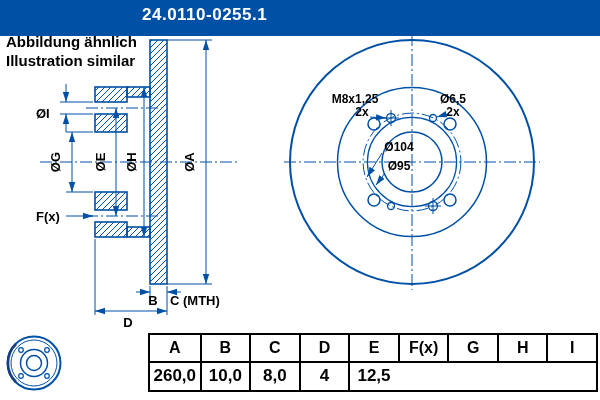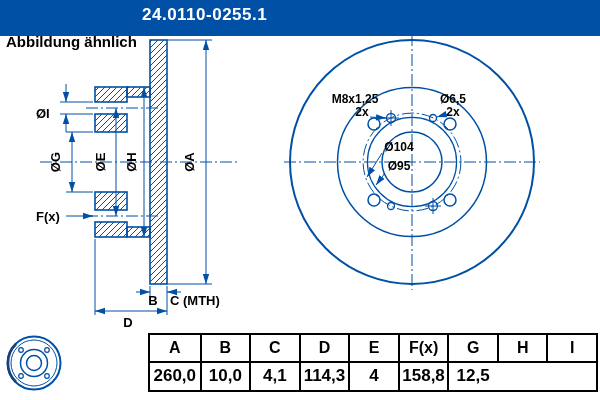--- a/index.html
+++ b/index.html
@@ -41,20 +41,21 @@
 </style>
 </head>
 <body>
 
 <div class="header">
   <span class="part-no">24.0110-0255.1</span>
 </div>
 
 <div class="note">
   <div>Abbildung ähnlich</div>
+  <div>Illustration similar</div>
 </div>
 
 <svg class="drawing" width="600" height="303" viewBox="0 0 600 303">
   <defs>
     <pattern id="hatch" width="6" height="6" patternUnits="userSpaceOnUse">
       <path d="M0,6 L6,0" stroke="#0050a5" stroke-width="1"></path>
     </pattern>
     <marker id="arw" markerWidth="12" markerHeight="10" refX="10" refY="4" orient="auto" markerUnits="userSpaceOnUse">
       <path d="M0,0.8 L10,4 L0,7.2 Z" fill="#0050a5"></path>
     </marker>
@@ -177,18 +178,16 @@
   <div class="th">B</div>
   <div class="th">C</div>
   <div class="th">D</div>
   <div class="th">E</div>
   <div class="th">F(x)</div>
   <div class="th">G</div>
   <div class="th">H</div>
   <div class="th">I</div>
   <div class="td c1">260,0</div>
   <div class="td">10,0</div>
-  <div class="td">4,1</div>
-  <div class="td">114,3</div>
+  <div class="td">8,0</div>
   <div class="td">4</div>
-  <div class="td">158,8</div>
   <div class="td">12,5</div>
 </div>
 
 </body></html>

